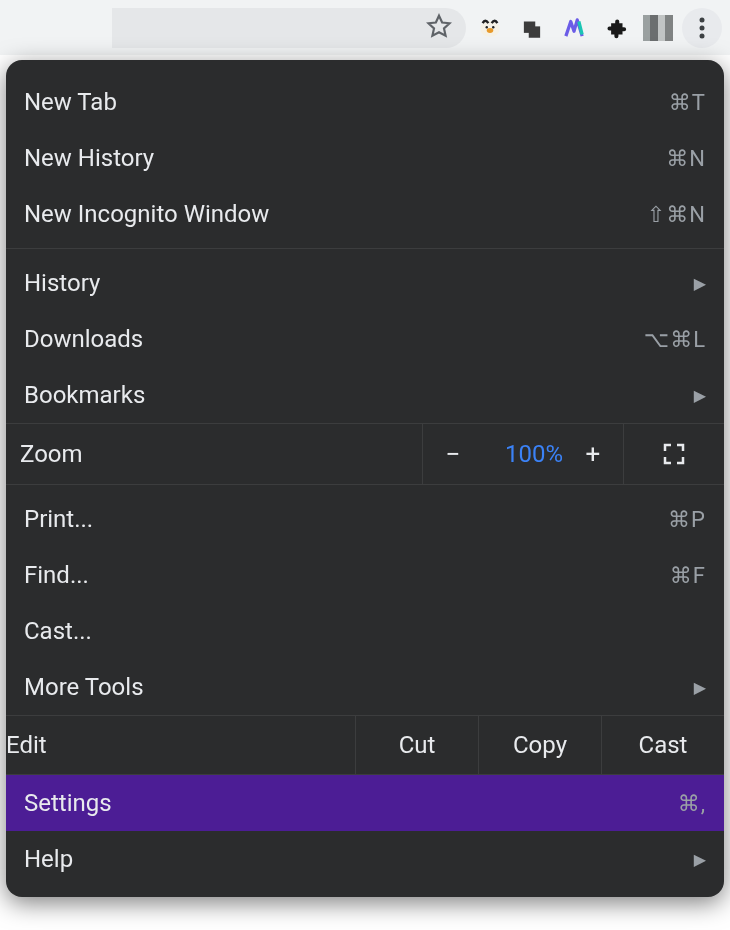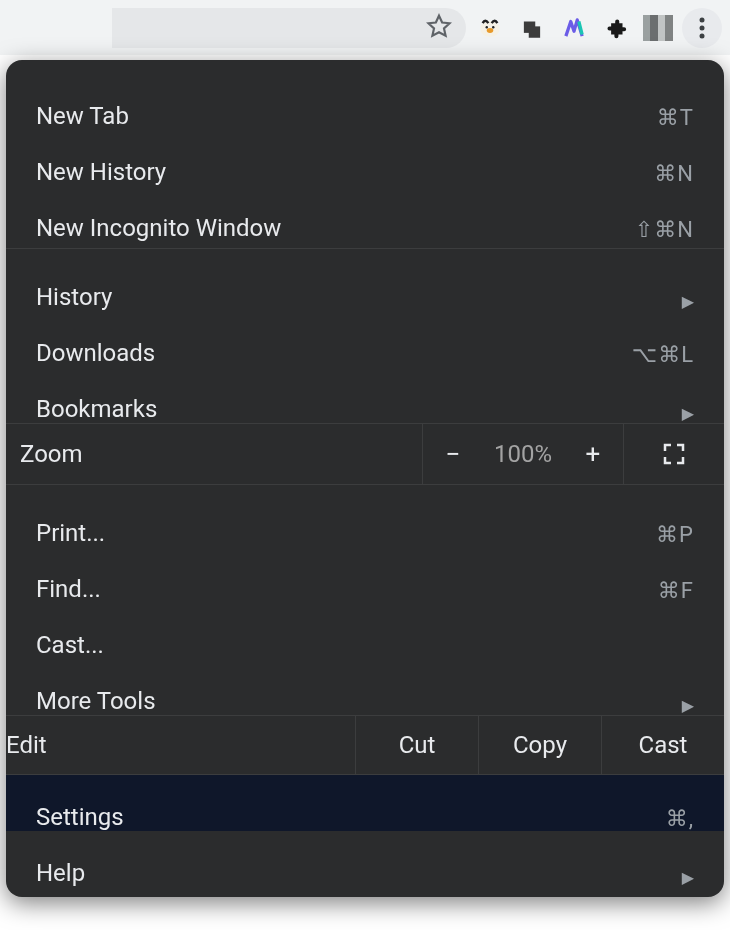--- a/index.html
+++ b/index.html
@@ -5,32 +5,32 @@
   html,body{margin:0;padding:0;width:730px;height:930px;background:#fff;font-family:-apple-system,BlinkMacSystemFont,"Segoe UI",Roboto,sans-serif;overflow:hidden}
   .toolbar{height:55px;display:flex;align-items:center;justify-content:flex-end;padding:0 8px;background:#f1f3f4;gap:6px}
   .addr-end{height:40px;width:340px;background:#e5e7e9;border-radius:0 22px 22px 0;display:flex;align-items:center;justify-content:flex-end;padding-right:14px}
   .star-icon svg{width:26px;height:26px;fill:none;stroke:#5f6368;stroke-width:2}
   .ext-icon{width:36px;height:36px;display:flex;align-items:center;justify-content:center;border-radius:50%}
   .ext-icon svg{width:26px;height:26px}
   .dots-btn{width:40px;height:40px;border-radius:50%;background:#e8eaed;display:flex;align-items:center;justify-content:center;cursor:pointer}
   .dots-btn svg{width:6px;height:22px;fill:#3c4043}
   .pixelated{width:30px;height:26px;background:linear-gradient(90deg,#9aa0a0 0 25%,#6b6e6f 25% 50%,#c1c4c4 50% 75%,#808383 75% 100%);filter:blur(.3px)}
   .menu{position:absolute;left:6px;right:6px;top:60px;background:#2b2c2d;border-radius:16px;box-shadow:0 6px 25px rgba(0,0,0,.5);overflow:hidden;color:#e8eaed;font-size:24px}
-  .row{display:flex;align-items:flex-end;height:56px;padding:0 30px;border:none;cursor:pointer}
+  .row{display:flex;align-items:center;height:56px;padding:0 18px;border:none;cursor:pointer}
   .row.spacer-top{margin-top:14px}
   .row .lbl{flex:1}
   .row .shortcut{color:#9aa0a6;font-size:22px;letter-spacing:1px}
   .row .chev{color:#9aa0a6;font-size:16px}
   .sep{height:1px;background:#3c3d3e;margin:6px 0}
-  .row.highlight{background:#0f172a}
+  .row.highlight{background:#4c1d95}
   .zoom-row{display:flex;align-items:stretch;height:60px;border-top:1px solid #3c3d3e;border-bottom:1px solid #3c3d3e}
   .zoom-lbl{flex:1;display:flex;align-items:center;padding-left:14px}
   .zoom-ctrl{display:flex;align-items:center;border-left:1px solid #3c3d3e}
   .zoom-btn{width:60px;display:flex;align-items:center;justify-content:center;font-size:26px;color:#e8eaed;cursor:pointer}
-  .zoom-val{width:80px;text-align:center;color:#a3a3a3}
+  .zoom-val{width:80px;text-align:right;color:#3b82f6}
   .fs-btn{width:100px;border-left:1px solid #3c3d3e;display:flex;align-items:center;justify-content:center;cursor:pointer}
   .fs-btn svg{width:24px;height:24px;stroke:#e8eaed;stroke-width:2.5;fill:none}
   .edit-row{display:flex;align-items:stretch;height:58px;border-top:1px solid #3c3d3e;border-bottom:1px solid #3c3d3e}
   .edit-lbl{flex:1;display:flex;align-items:center;}
   .edit-btn{width:122px;border-left:1px solid #3c3d3e;display:flex;align-items:center;justify-content:center;cursor:pointer}
   .bottom-pad{height:10px}
 </style>
 </head>
 <body>
 

